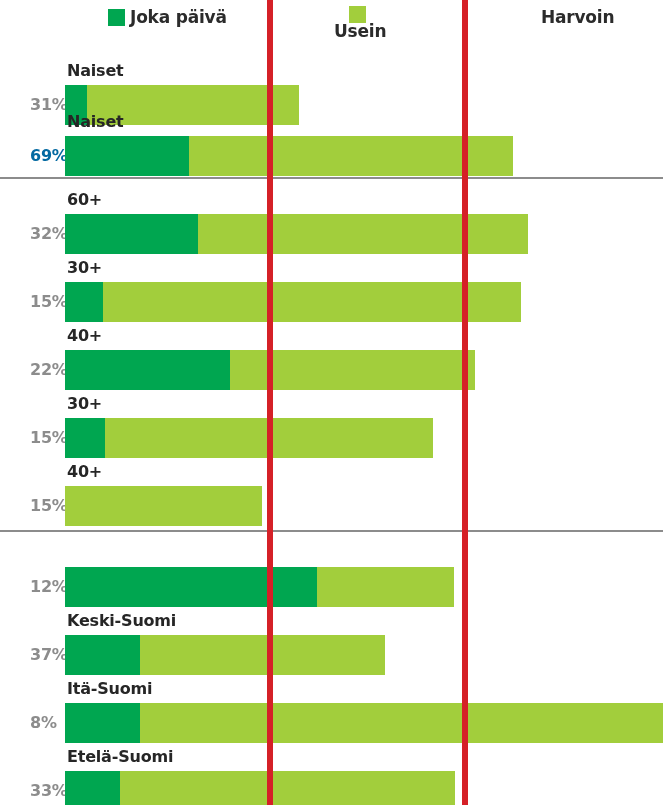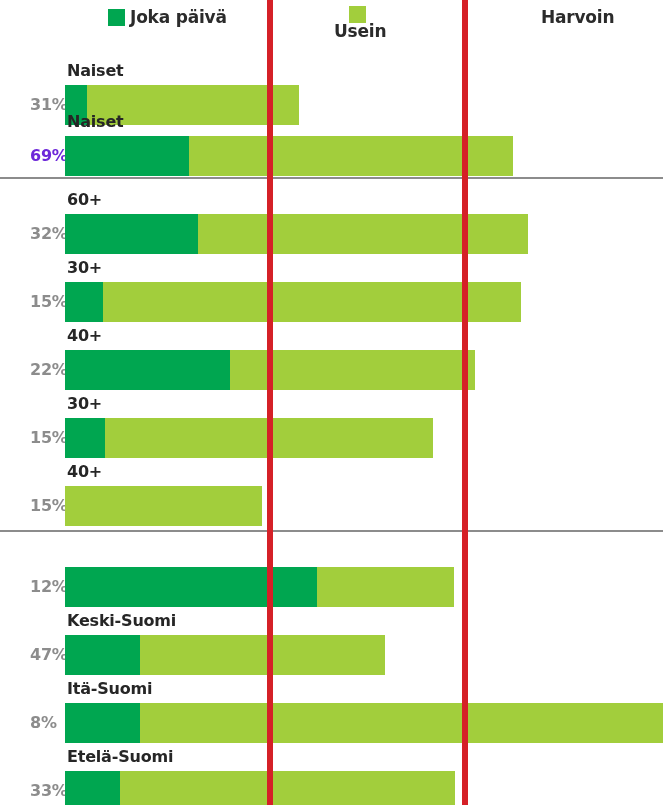--- a/index.html
+++ b/index.html
@@ -145,21 +145,21 @@
       <div class="row" style="top: 61px;">
         <div class="row-title">Naiset</div>
         <div class="row-pct" style="color: rgb(140, 140, 140);">31%</div>
         <div class="bar" style="width: 234px;">
           <div class="seg-daily" style="width: 22px; background: rgb(0, 166, 80);"></div>
           <div class="seg-often" style="width: 212px; background: rgb(162, 206, 60);"></div>
         </div>
       </div>
       <div class="row" style="top: 112px;">
         <div class="row-title">Naiset</div>
-        <div class="row-pct" style="color: #6d28d9;">69%</div>
+        <div class="row-pct" style="color: #0369a1;">69%</div>
         <div class="bar" style="width: 448px;">
           <div class="seg-daily" style="width: 124px; background: rgb(0, 166, 80);"></div>
           <div class="seg-often" style="width: 324px; background: rgb(162, 206, 60);"></div>
         </div>
       </div>
       <div class="row" style="top: 190px;">
         <div class="row-title">60+</div>
         <div class="row-pct" style="color: rgb(140, 140, 140);">32%</div>
         <div class="bar" style="width: 463px;">
           <div class="seg-daily" style="width: 133px; background: rgb(0, 166, 80);"></div>
@@ -199,21 +199,21 @@
       </div>
       <div class="row" style="top: 543px;">
         <div class="row-pct" style="color: rgb(140, 140, 140);">12%</div>
         <div class="bar" style="width: 389px;">
           <div class="seg-daily" style="width: 252px; background: rgb(0, 166, 80);"></div>
           <div class="seg-often" style="width: 137px; background: rgb(162, 206, 60);"></div>
         </div>
       </div>
       <div class="row" style="top: 611px;">
         <div class="row-title">Keski-Suomi</div>
-        <div class="row-pct" style="color: rgb(140, 140, 140);">47%</div>
+        <div class="row-pct" style="color: rgb(140, 140, 140);">37%</div>
         <div class="bar" style="width: 320px;">
           <div class="seg-daily" style="width: 75px; background: rgb(0, 166, 80);"></div>
           <div class="seg-often" style="width: 245px; background: rgb(162, 206, 60);"></div>
         </div>
       </div>
       <div class="row" style="top: 679px;">
         <div class="row-title">Itä-Suomi</div>
         <div class="row-pct" style="color: rgb(140, 140, 140);">8%</div>
         <div class="bar" style="width: 598px;">
           <div class="seg-daily" style="width: 75px; background: rgb(0, 166, 80);"></div>

